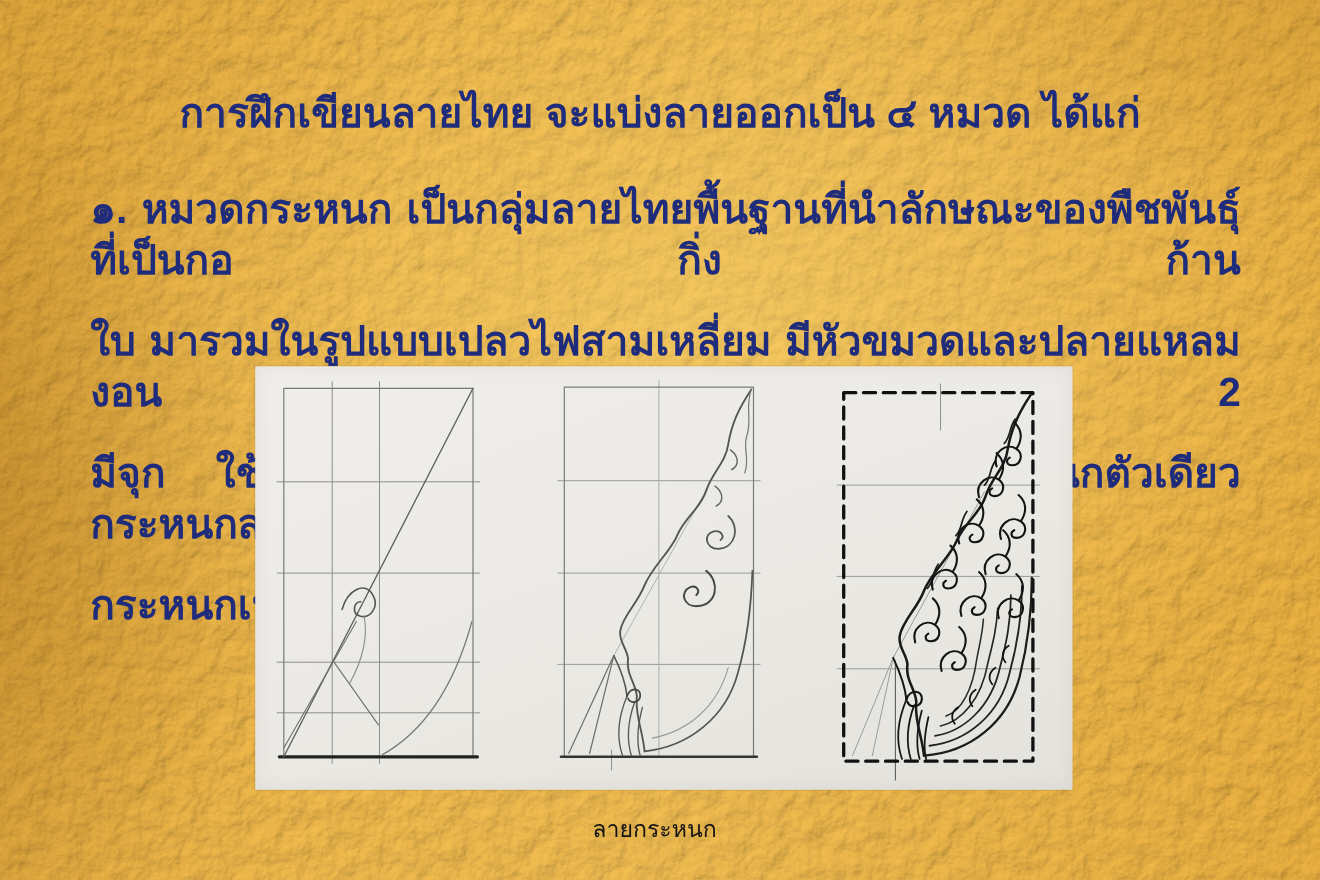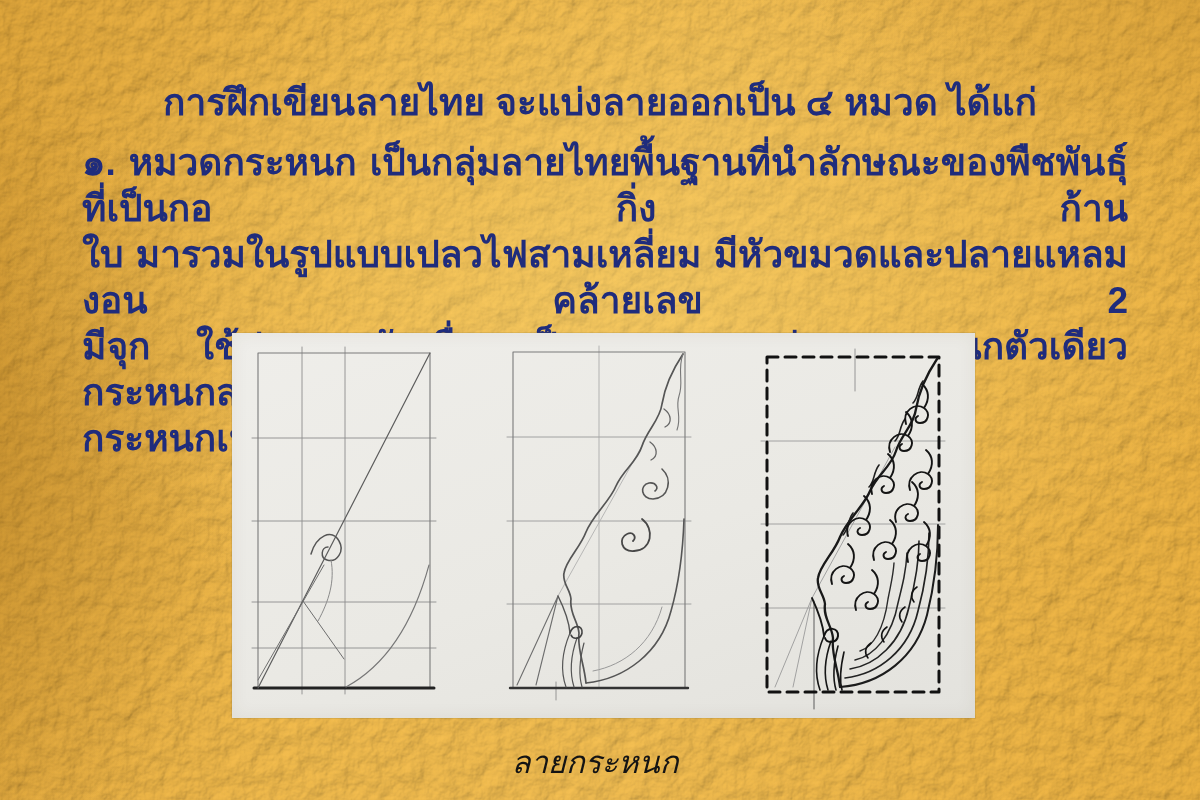--- a/index.html
+++ b/index.html
@@ -20,32 +20,31 @@
   .content{position:absolute;inset:0;z-index:2;padding-left:16px;}
   .title{
     position:absolute;top:72px;left:0;width:1200px;
     text-align:center;font-size:37px;font-weight:bold;
     color:#1F2C7C;letter-spacing:0px;
   }
   .para{
     position:absolute;top:140px;left:82px;width:1046px;
     font-size:37px;font-weight:bold;color:#1F2C7C;
   }
-  .pline{line-height:46px;text-align:justify;text-align-last:justify;}
+  .pline{line-height:46px;text-align:justify;text-align-last:justify;margin-top:28px;}
   .pline.last{text-align:left;text-align-last:left;}
   .paper{
     position:absolute;left:232px;top:333px;width:743px;height:385px;
     background:linear-gradient(160deg,#EFEEEA 0%,#EAE9E4 55%,#E3E2DD 100%);
     box-shadow:0 0 0 1px rgba(120,100,50,0.15), inset 0 0 18px rgba(80,70,40,0.07);
   }
   .caption{
     position:absolute;top:737px;left:0;width:1190px;
-    text-align:center;font-size:31px;color:#141414;
+    text-align:center;font-size:21px;color:#141414;
     font-family:"Liberation Serif",serif;
-    font-style:italic;
   }
 </style>
 </head>
 <body>
 
 <svg class="bg-svg" width="1200" height="800" aria-hidden="true">
   <defs>
     <filter id="stucco" x="0" y="0" width="100%" height="100%">
       <feTurbulence type="fractalNoise" baseFrequency="0.055 0.05" numOctaves="5" seed="7" result="n"></feTurbulence>
       <feDiffuseLighting in="n" lighting-color="#ffffff" surfaceScale="2.6" result="lt">

